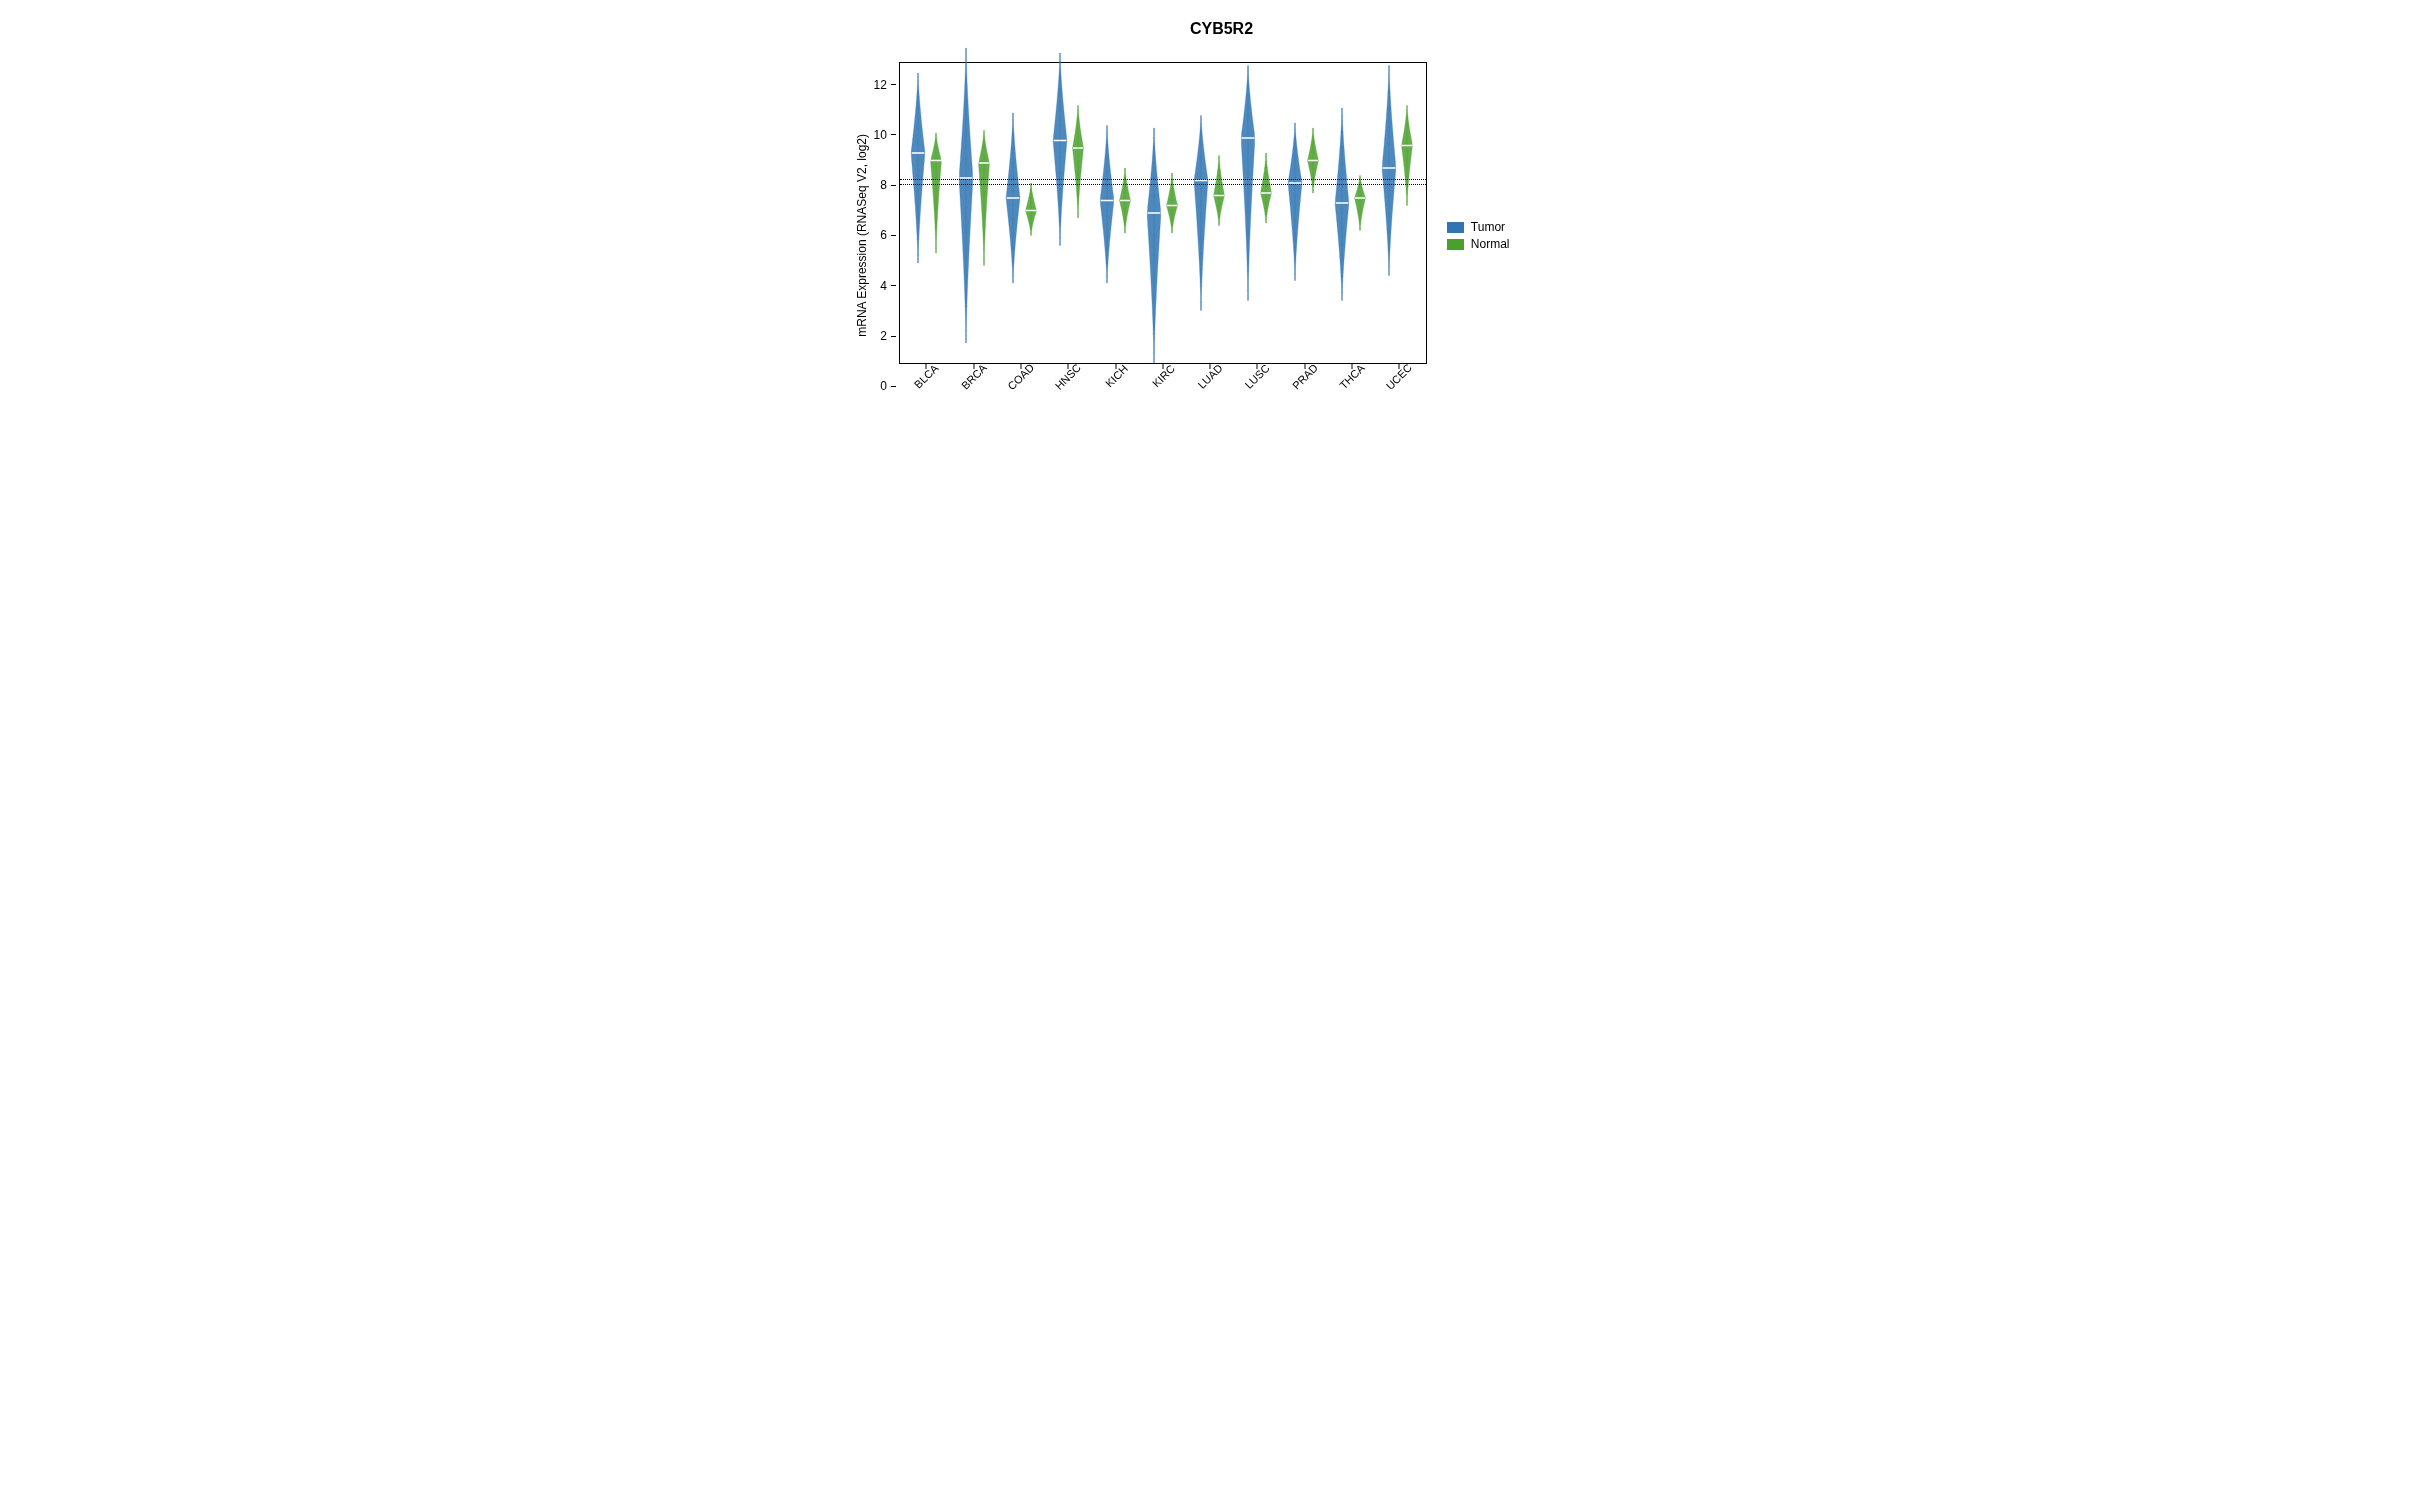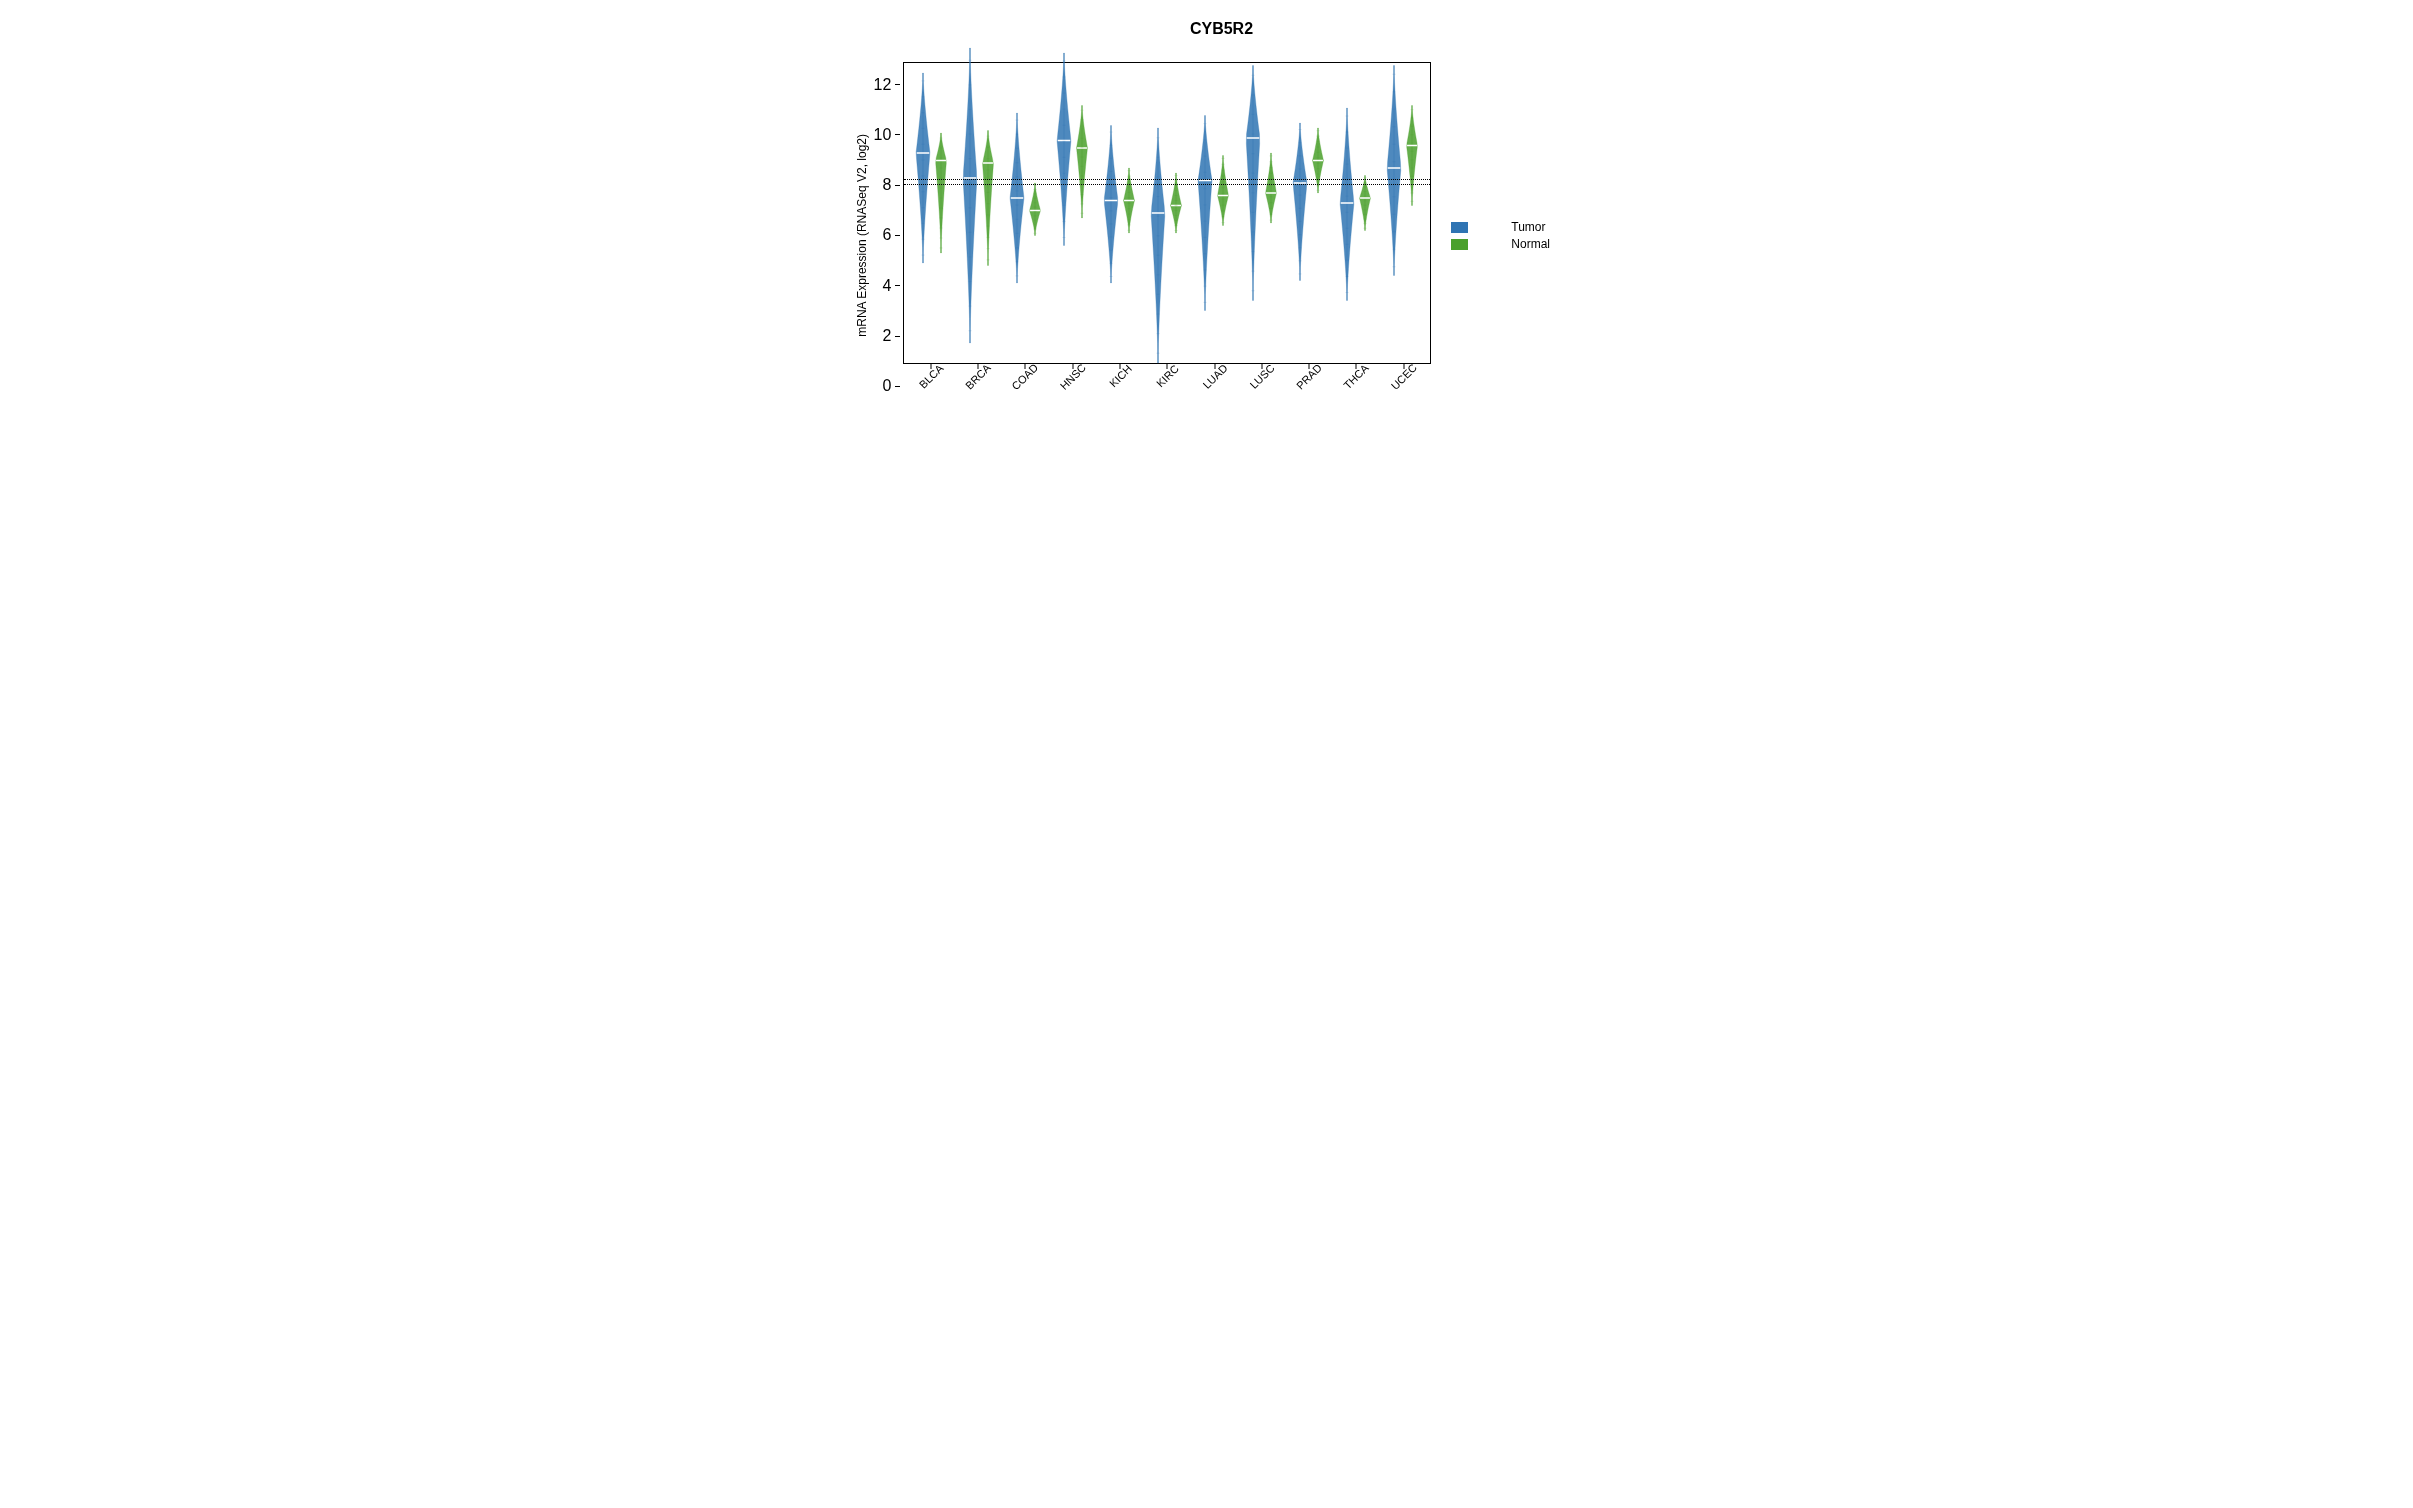--- a/index.html
+++ b/index.html
@@ -31,21 +31,21 @@
     font-size: 12px;
     margin-right: 5px;
     text-align: center;
   }
   .yaxis {
     display: flex;
     flex-direction: column;
     justify-content: space-between;
     height: 302px;
     align-items: flex-end;
-    font-size: 16px;
+    font-size: 12px;
     padding-right: 3px;
   }
   .ytick {
     display: flex;
     align-items: center;
     height: 0;
   }
   .ytick .ticklab { padding-right: 4px; }
   .ytick .tickmark {
     width: 5px; height: 1px; background: black;
@@ -125,21 +125,20 @@
     transform: translateX(-50%);
   }
   .legend {
     margin-left: 20px;
     font-size: 12px;
   }
   .legend-row {
     display: flex;
     align-items: center;
     margin: 3px 0;
-    gap: 36px;
   }
   .legend-swatch {
     width: 17px; height: 11px;
     margin-right: 7px;
   }
   .left-stack { display:flex; align-items:center; }
 </style>
 </head>
 <body>
 

